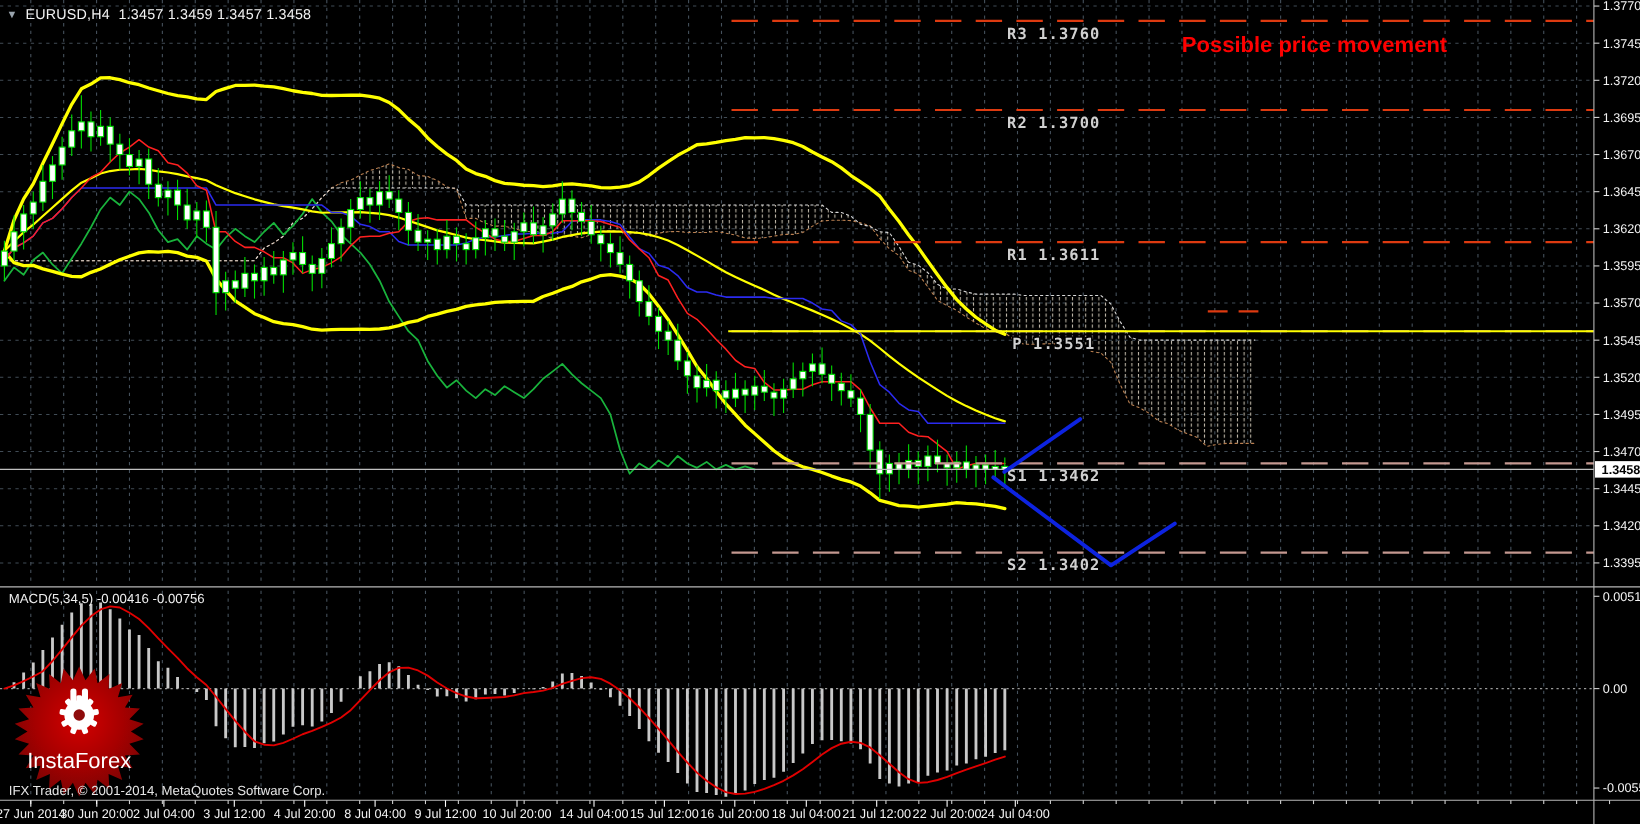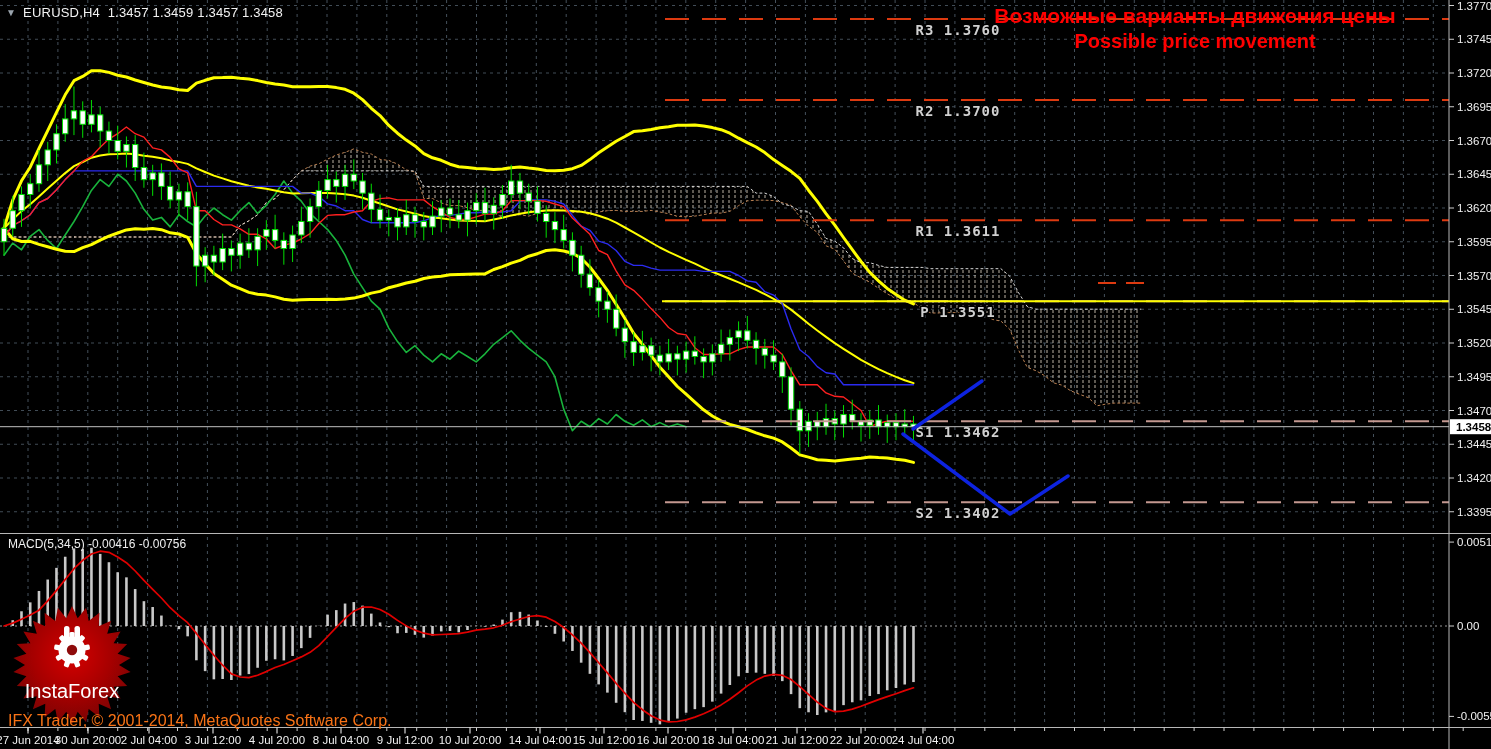--- a/index.html
+++ b/index.html
@@ -5,21 +5,21 @@
   html,body{margin:0;padding:0;background:#000;width:1491px;height:749px;overflow:hidden;
     font-family:"Liberation Sans",sans-serif;}
   #stage{position:relative;width:1491px;height:749px;background:#000;}
   #cv{position:absolute;left:0;top:0;}
   .txt{position:absolute;white-space:nowrap;}
   #quote{left:6px;top:5px;color:#f2f2f2;font-size:13px;letter-spacing:.2px;}
   #quote .tri{color:#9aa4ad;font-size:10px;margin-right:7px;vertical-align:1px;}
   #ann-ru{left:970px;top:4px;width:450px;text-align:center;color:#ff0000;font-size:21px;font-weight:600;}
   #ann-en{left:970px;top:30px;width:450px;text-align:center;color:#ff0000;font-size:20px;font-weight:700;}
   #macd-label{left:8px;top:537px;color:#efefef;font-size:12px;}
-  #copyright{left:8px;top:712px;color:#f97316;font-size:16px;}
+  #copyright{left:8px;top:712px;color:#e5e5e5;font-size:12px;}
 </style>
 </head>
 <body>
 
 <div id="stage">
   <svg id="cv" width="1491" height="749">
       <defs>
         <clipPath id="clipP">
           <rect x="0" y="0" width="1449" height="532"></rect>
         </clipPath>
@@ -656,18 +656,17 @@
         <text x="797" y="744" text-anchor="middle" font-family="&quot;Liberation Sans&quot;,sans-serif" font-size="11.5" fill="#f2f2f2">21 Jul 12:00</text>
         <line x1="861" y1="727.5" x2="861" y2="733.5" stroke="#ffffff" stroke-width="1"></line>
         <text x="861" y="744" text-anchor="middle" font-family="&quot;Liberation Sans&quot;,sans-serif" font-size="11.5" fill="#f2f2f2">22 Jul 20:00</text>
         <line x1="923" y1="727.5" x2="923" y2="733.5" stroke="#ffffff" stroke-width="1"></line>
         <text x="923" y="744" text-anchor="middle" font-family="&quot;Liberation Sans&quot;,sans-serif" font-size="11.5" fill="#f2f2f2">24 Jul 04:00</text>
       </g>
     </svg>
 
   <div class="txt" id="quote"><span class="tri">▼</span><span>EURUSD,H4</span>&nbsp;&nbsp;<span>1.3457 1.3459 1.3457 1.3458</span></div>
 
-  <div class="txt" id="ann-ru">Возможные варианты движения цены</div>
   <div class="txt" id="ann-en">Possible price movement</div>
 
   <div class="txt" id="macd-label">MACD(5,34,5) -0.00416 -0.00756</div>
   <div class="txt" id="copyright">IFX Trader, © 2001-2014, MetaQuotes Software Corp.</div>
 </div>
 
 </body></html>

